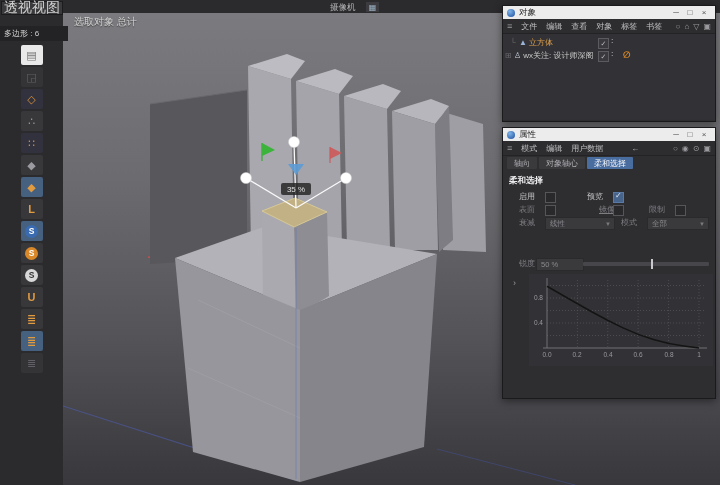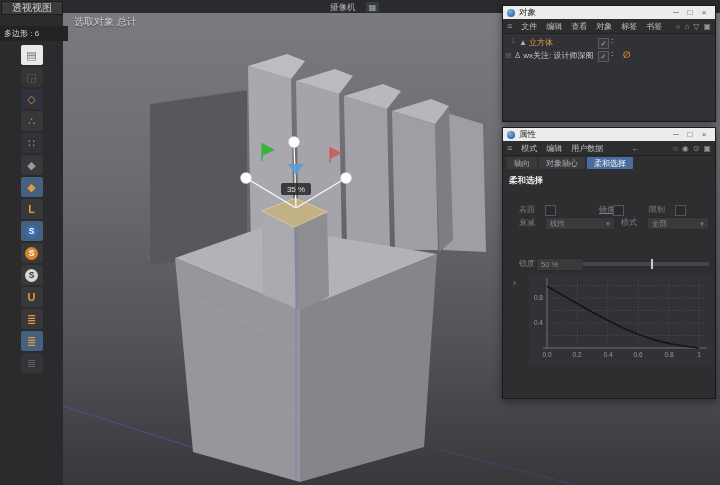--- a/index.html
+++ b/index.html
@@ -2,21 +2,21 @@
 <html><head>
 <meta charset="utf-8">
 <style>
   html,body{margin:0;padding:0;background:#2b2b2d;}
   body{width:720px;height:485px;position:relative;overflow:hidden;
        font-family:"Liberation Sans","DejaVu Sans",sans-serif;color:#c8c8c8;}
   .abs{position:absolute;}
   
   #top-strip{left:0;top:0;width:720px;height:13px;background:#2b2b2d;z-index:3;}
   #view-label{left:1px;top:1px;width:60px;height:12px;background:#3a3a3c;border:1px solid #1c1c1e;
-      font-size:10px;color:#cfcfcf;display:flex;align-items:center;justify-content:center;z-index:4;}
+      font-size:14px;color:#cfcfcf;display:flex;align-items:center;justify-content:center;z-index:4;}
   #camera-label{left:330px;top:2px;font-size:8.5px;color:#b4b4b8;z-index:4;}
   #camera-icon{left:366px;top:2px;width:13px;height:10px;background:#3c3c40;color:#9fb6c8;font-size:8px;
       display:flex;align-items:center;justify-content:center;z-index:4;}
   #hud-selheader{left:74px;top:15px;font-size:10px;color:#d2d2d2;z-index:4;text-shadow:0 1px 1px rgba(0,0,0,.5);}
   #hud-polybox{left:0;top:26px;width:64px;height:15px;background:#232325;font-size:8px;color:#cfcfcf;
       display:flex;align-items:center;padding-left:4px;z-index:4;}
   #left-chrome{left:0;top:13px;width:63px;height:472px;background:#2b2b2d;z-index:3;}
   #toolbar{left:0;top:44px;width:63px;z-index:4;display:flex;flex-direction:column;align-items:center;}
   .ticon{width:22px;height:20px;margin:1px 0;border-radius:2px;display:flex;align-items:center;
       justify-content:center;font-size:11px;background:#38383a;color:#9a9aa0;}
@@ -262,20 +262,26 @@
     </span>
   </div>
   <div id="tabs-row">
     <span class="tab">轴向</span>
     <span class="tab">对象轴心</span>
     <span class="tab active">柔和选择</span>
   </div>
   <div id="section-title">柔和选择</div>
 
   <div style="position:relative;height:100px;">
+    <div class="prow" style="top:2px;">
+      <span class="plabel lit" style="left:16px;">启用</span>
+      <span class="cb" style="left:42px;top:1px;"></span>
+      <span class="plabel lit" style="left:84px;">预览</span>
+      <span class="cb checked" style="left:110px;top:1px;"></span>
+    </div>
     <div class="prow" style="top:15px;">
       <span class="plabel" style="left:16px;">表面</span>
       <span class="cb" style="left:42px;top:1px;"></span>
       <span class="plabel" style="left:96px;text-decoration:underline;">镜像</span>
       <span class="cb" style="left:110px;top:1px;"></span>
       <span class="plabel" style="left:146px;">限制</span>
       <span class="cb" style="left:172px;top:1px;"></span>
     </div>
     <div class="prow" style="top:28px;">
       <span class="plabel" style="left:16px;">衰减</span>

